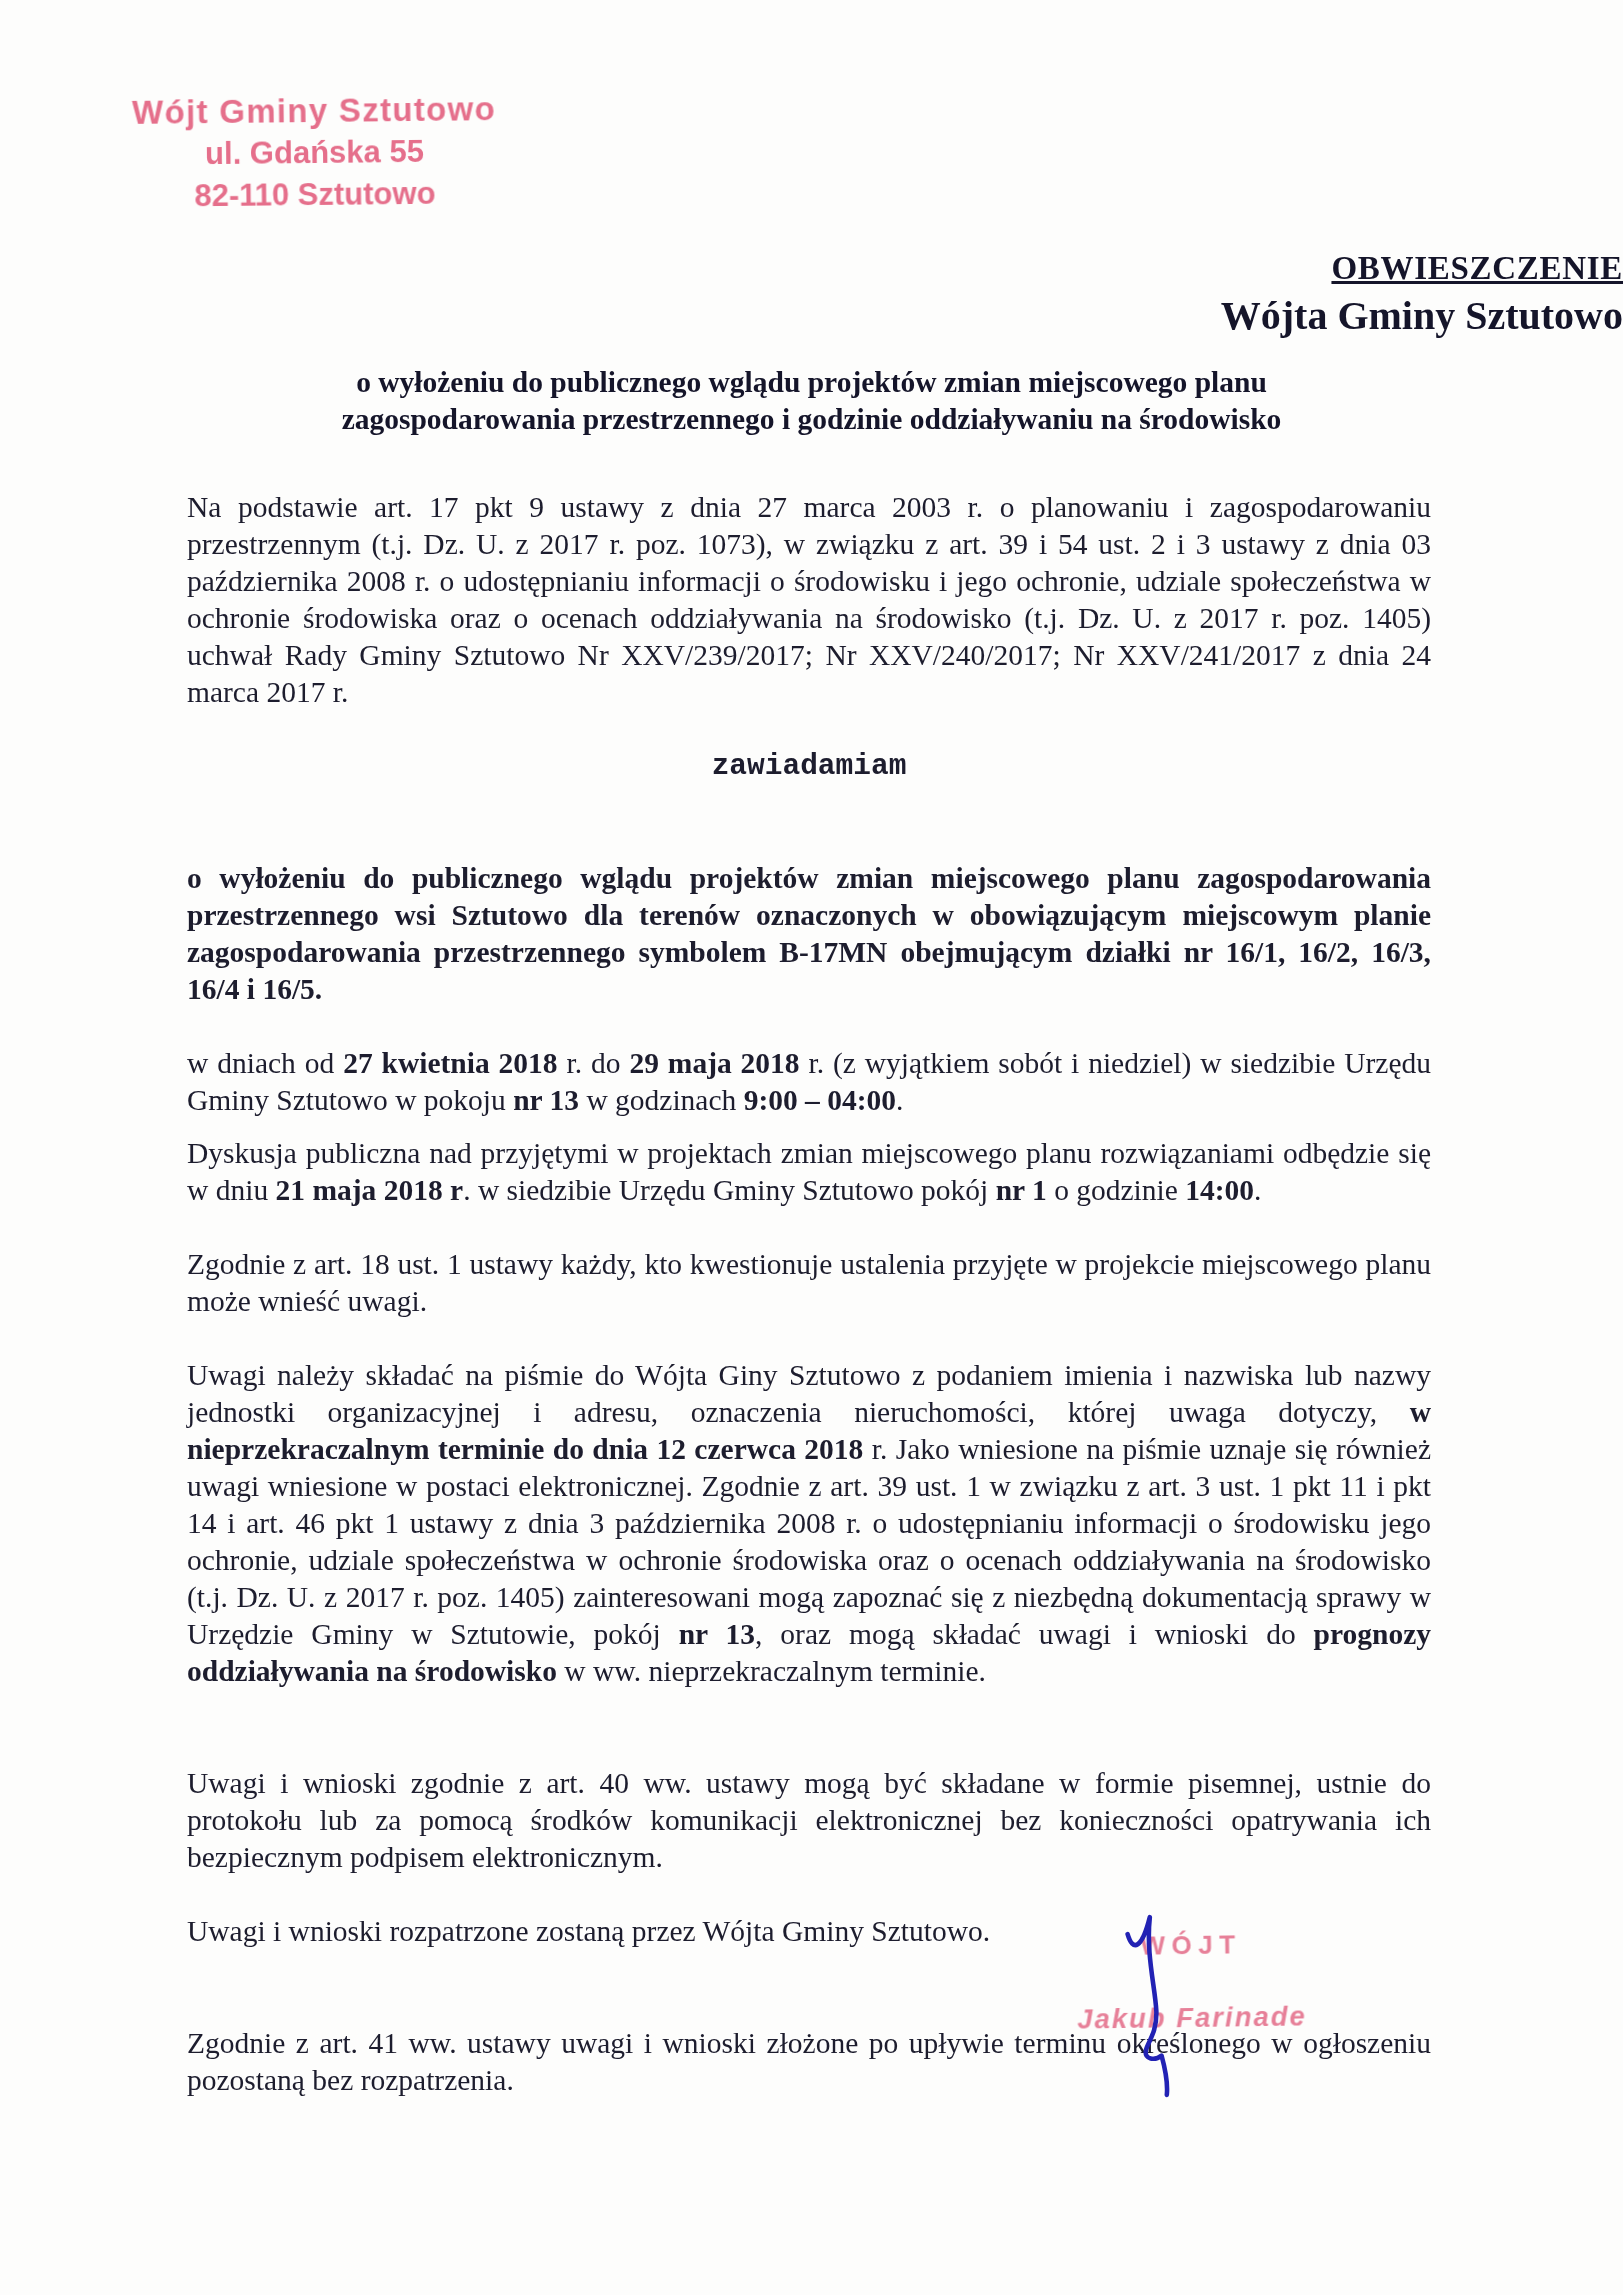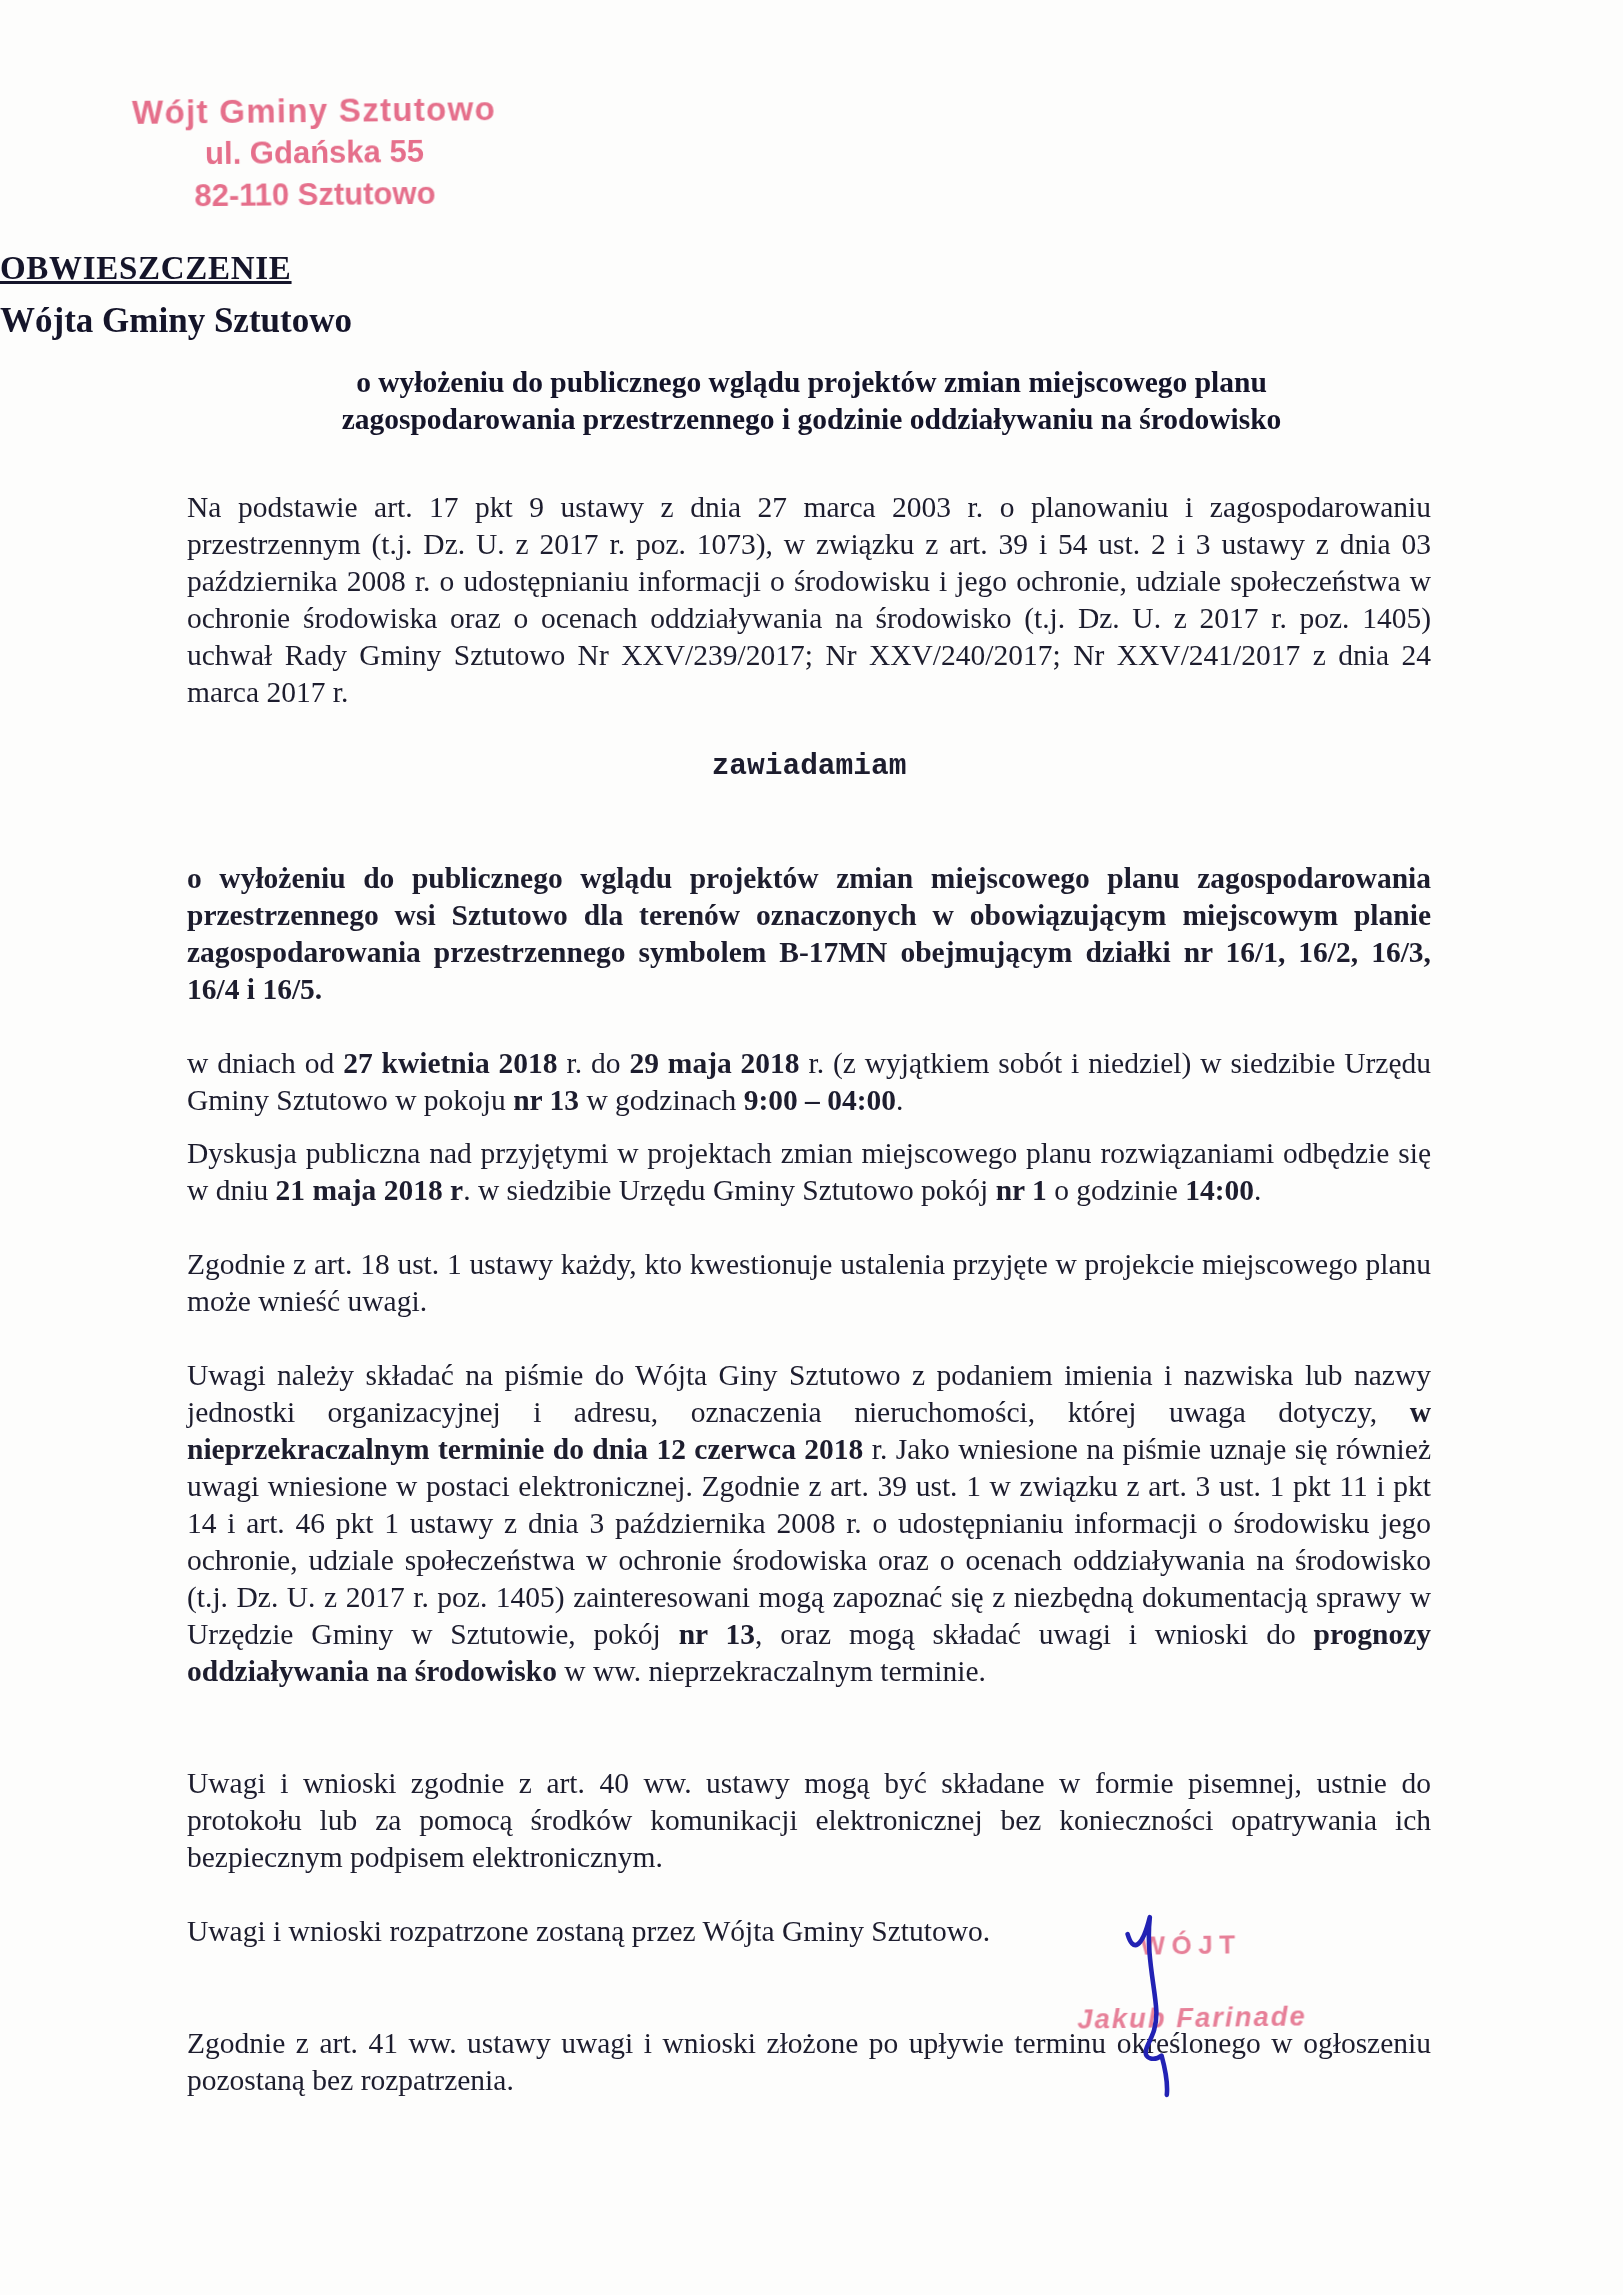--- a/index.html
+++ b/index.html
@@ -20,23 +20,23 @@
     color:#e25c7c;
     opacity:.88;
     transform:rotate(-0.6deg);
     line-height:42px;
     filter:blur(0.3px);
   }
   .sender-stamp .l1{font-size:33px;letter-spacing:1.3px;}
   .sender-stamp .l2{font-size:31px;}
   .sender-stamp .l3{font-size:31px;}
   
-  .header{position:absolute;top:250px;left:0;width:100%;text-align:left;color:#15152a;}
+  .header{position:absolute;top:250px;left:0;width:100%;text-align:right;color:#15152a;}
   .doc-title{font-size:33px;font-weight:bold;text-decoration:underline;letter-spacing:0.7px;}
-  .doc-org{font-size:35px;font-weight:bold;margin-top:14px;}
+  .doc-org{font-size:40px;font-weight:bold;margin-top:5px;}
   .lead{
     position:absolute;top:364px;left:0;width:100%;
     text-align:center;font-weight:bold;font-size:29.5px;line-height:37px;color:#15152a;
   }
   
   .content{
     position:absolute;left:171px;top:473px;width:1276px;
     font-size:29.5px;line-height:37px;
     text-align:justify;
     color:#1d1d2e;

